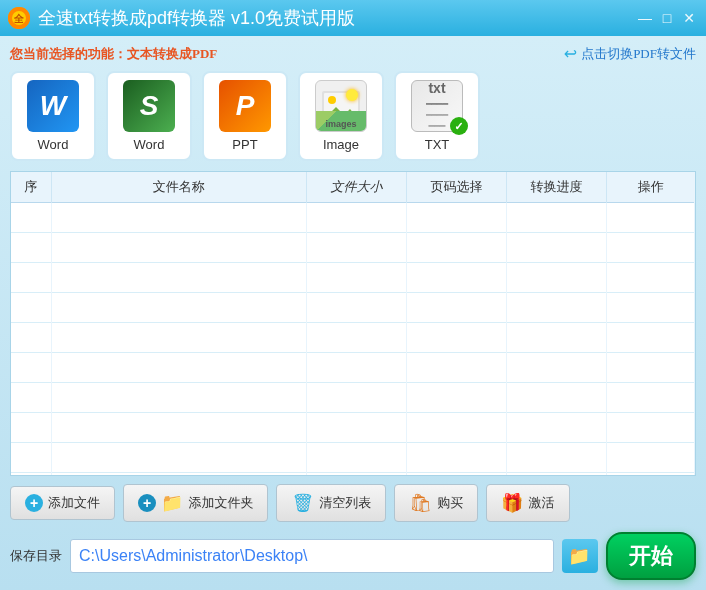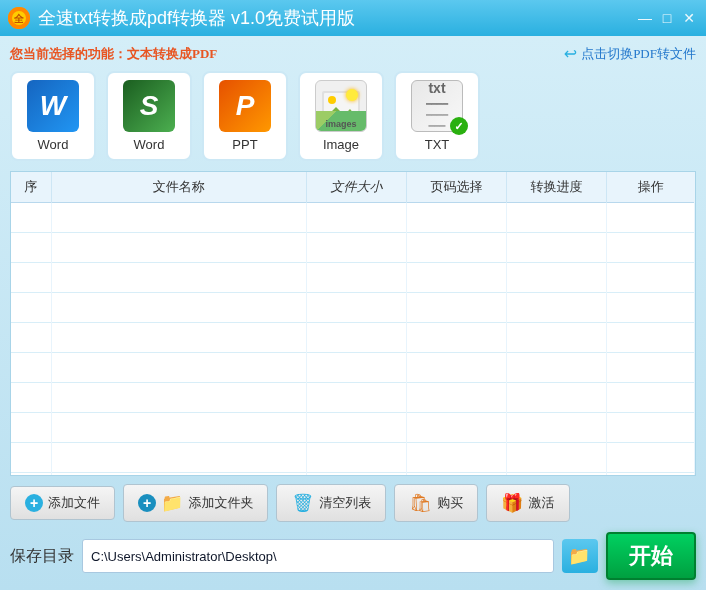--- a/index.html
+++ b/index.html
@@ -208,53 +208,53 @@
     }
 
     
     .bottom-row {
       display: flex;
       align-items: center;
       gap: 8px;
     }
     .save-label {
       color: #333;
-      font-size: 16px;
+      font-size: 13px;
       white-space: nowrap;
     }
     .save-path-input {
       flex: 1;
       height: 34px;
       border: 1px solid #a8c8e0;
       border-radius: 3px;
       background: white;
       padding: 0 8px;
-      font-size: 13px;
-      color: #0f172a;
+      font-size: 16px;
+      color: #3b82f6;
       outline: none;
     }
     .folder-btn {
       width: 36px;
       height: 34px;
       background: linear-gradient(to bottom, #5bc8ef, #2ab0e0);
       border: none;
       border-radius: 4px;
       cursor: pointer;
       display: flex;
       align-items: center;
       justify-content: center;
       color: white;
       font-size: 18px;
     }
     .start-btn {
       width: 90px;
       height: 48px;
       background: linear-gradient(to bottom, #00d060, #00a040);
       border: 2px solid #008030;
-      border-radius: 4px;
+      border-radius: 16px;
       cursor: pointer;
       color: white;
       font-size: 22px;
       font-weight: bold;
       display: flex;
       align-items: center;
       justify-content: center;
       box-shadow: 0 3px 8px rgba(0,160,60,0.4);
     }
 

